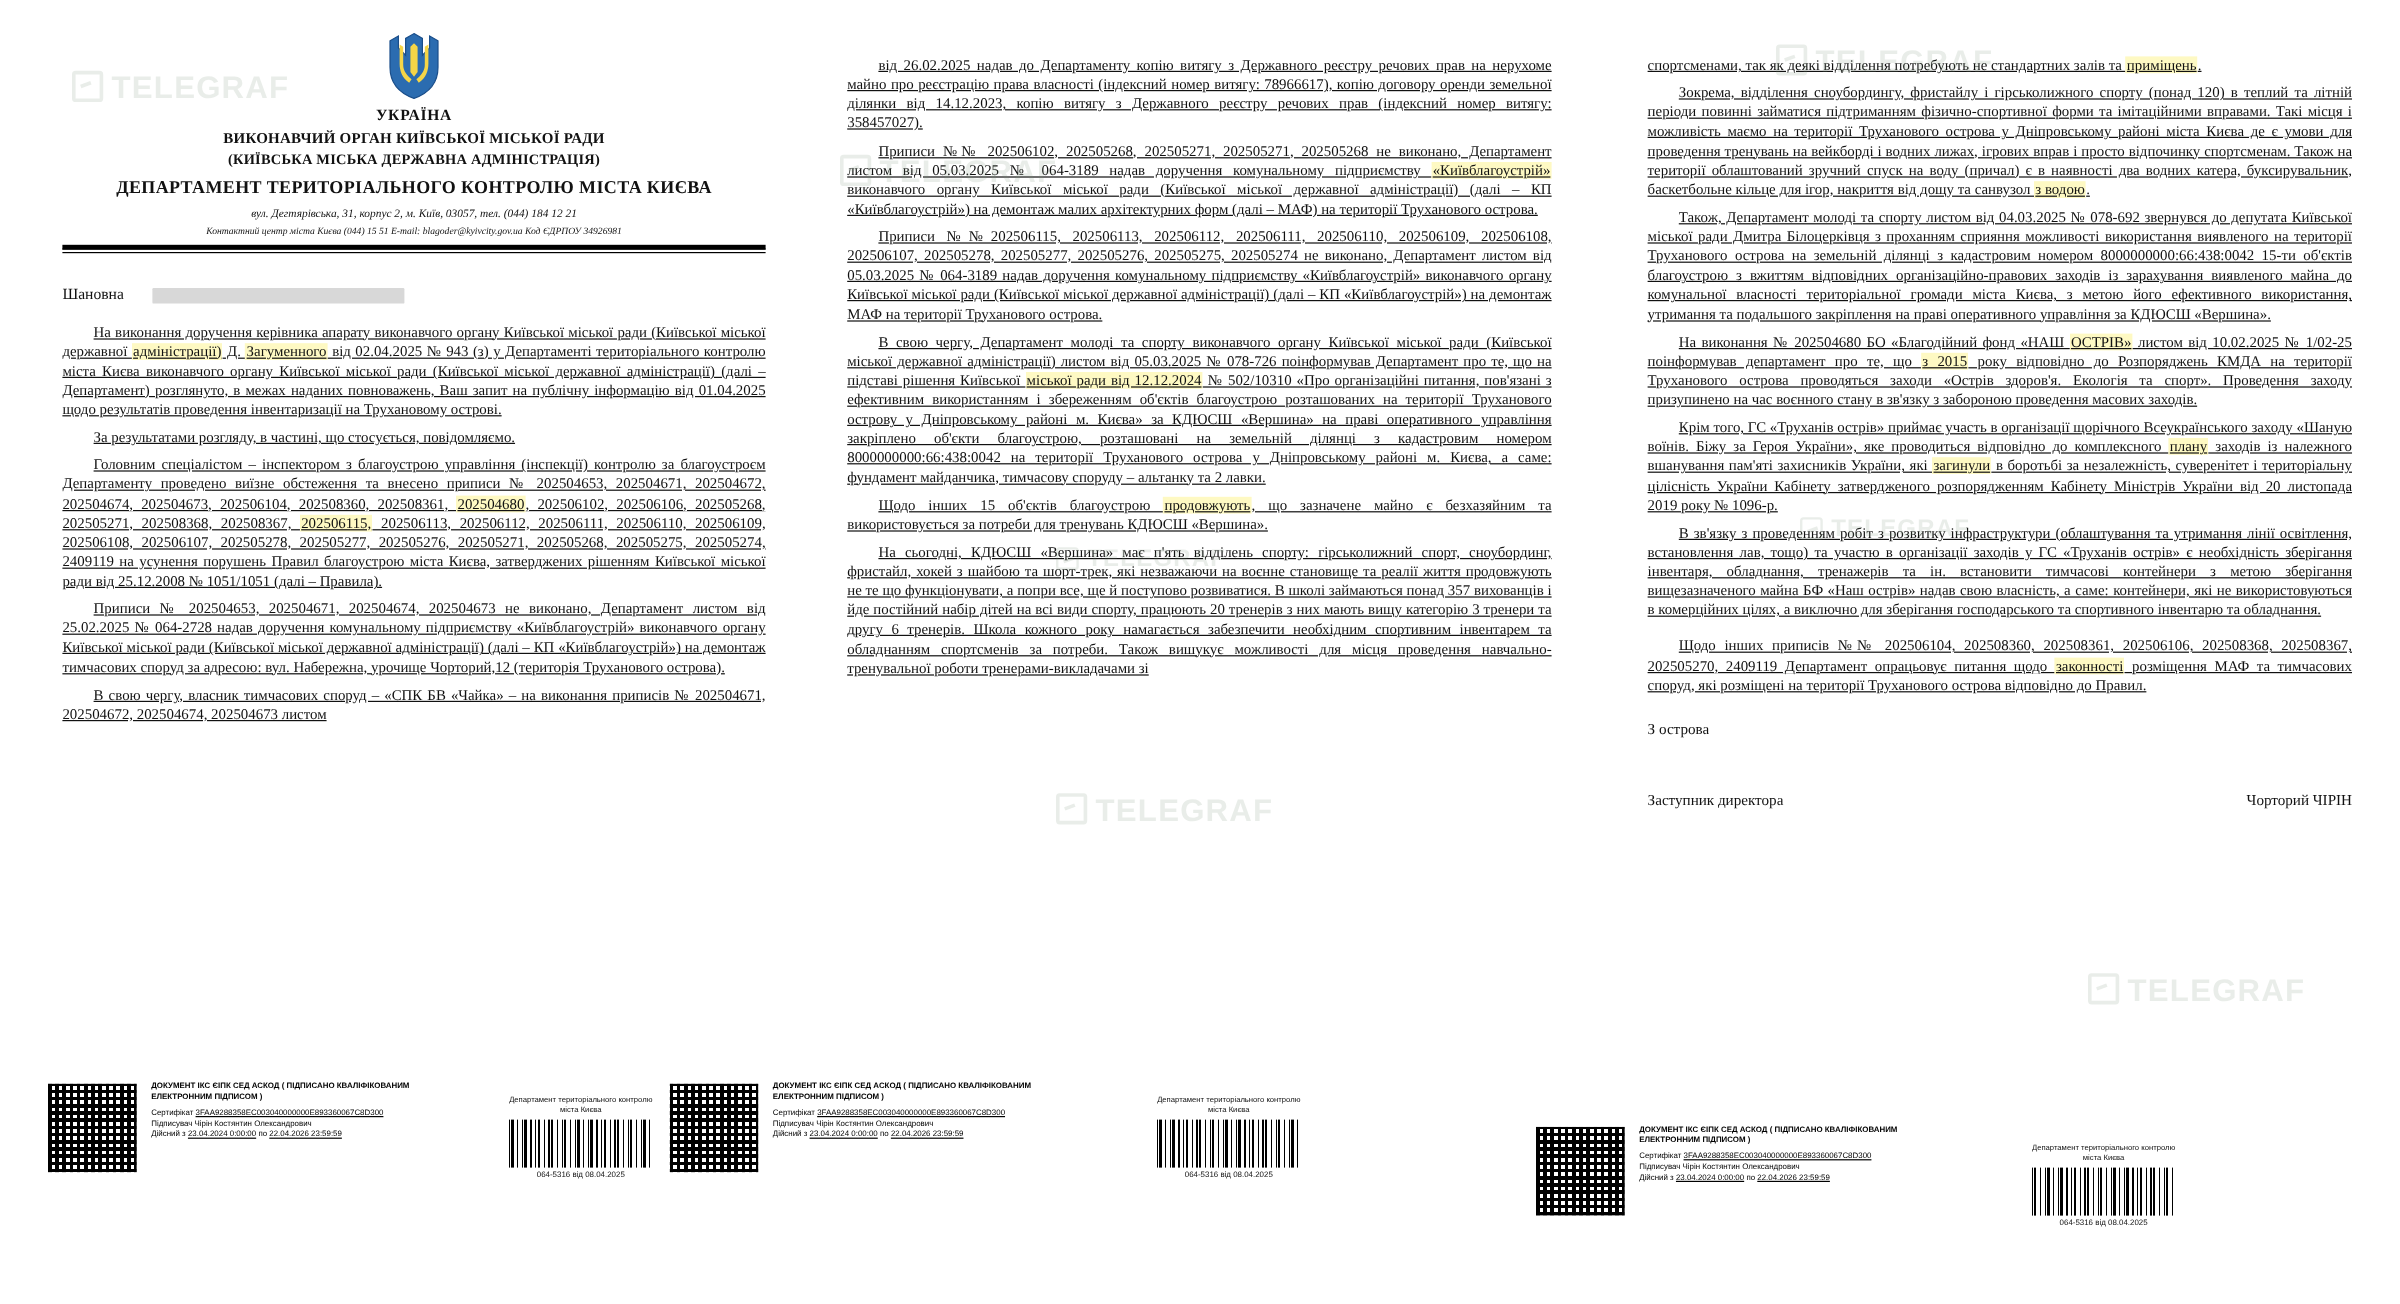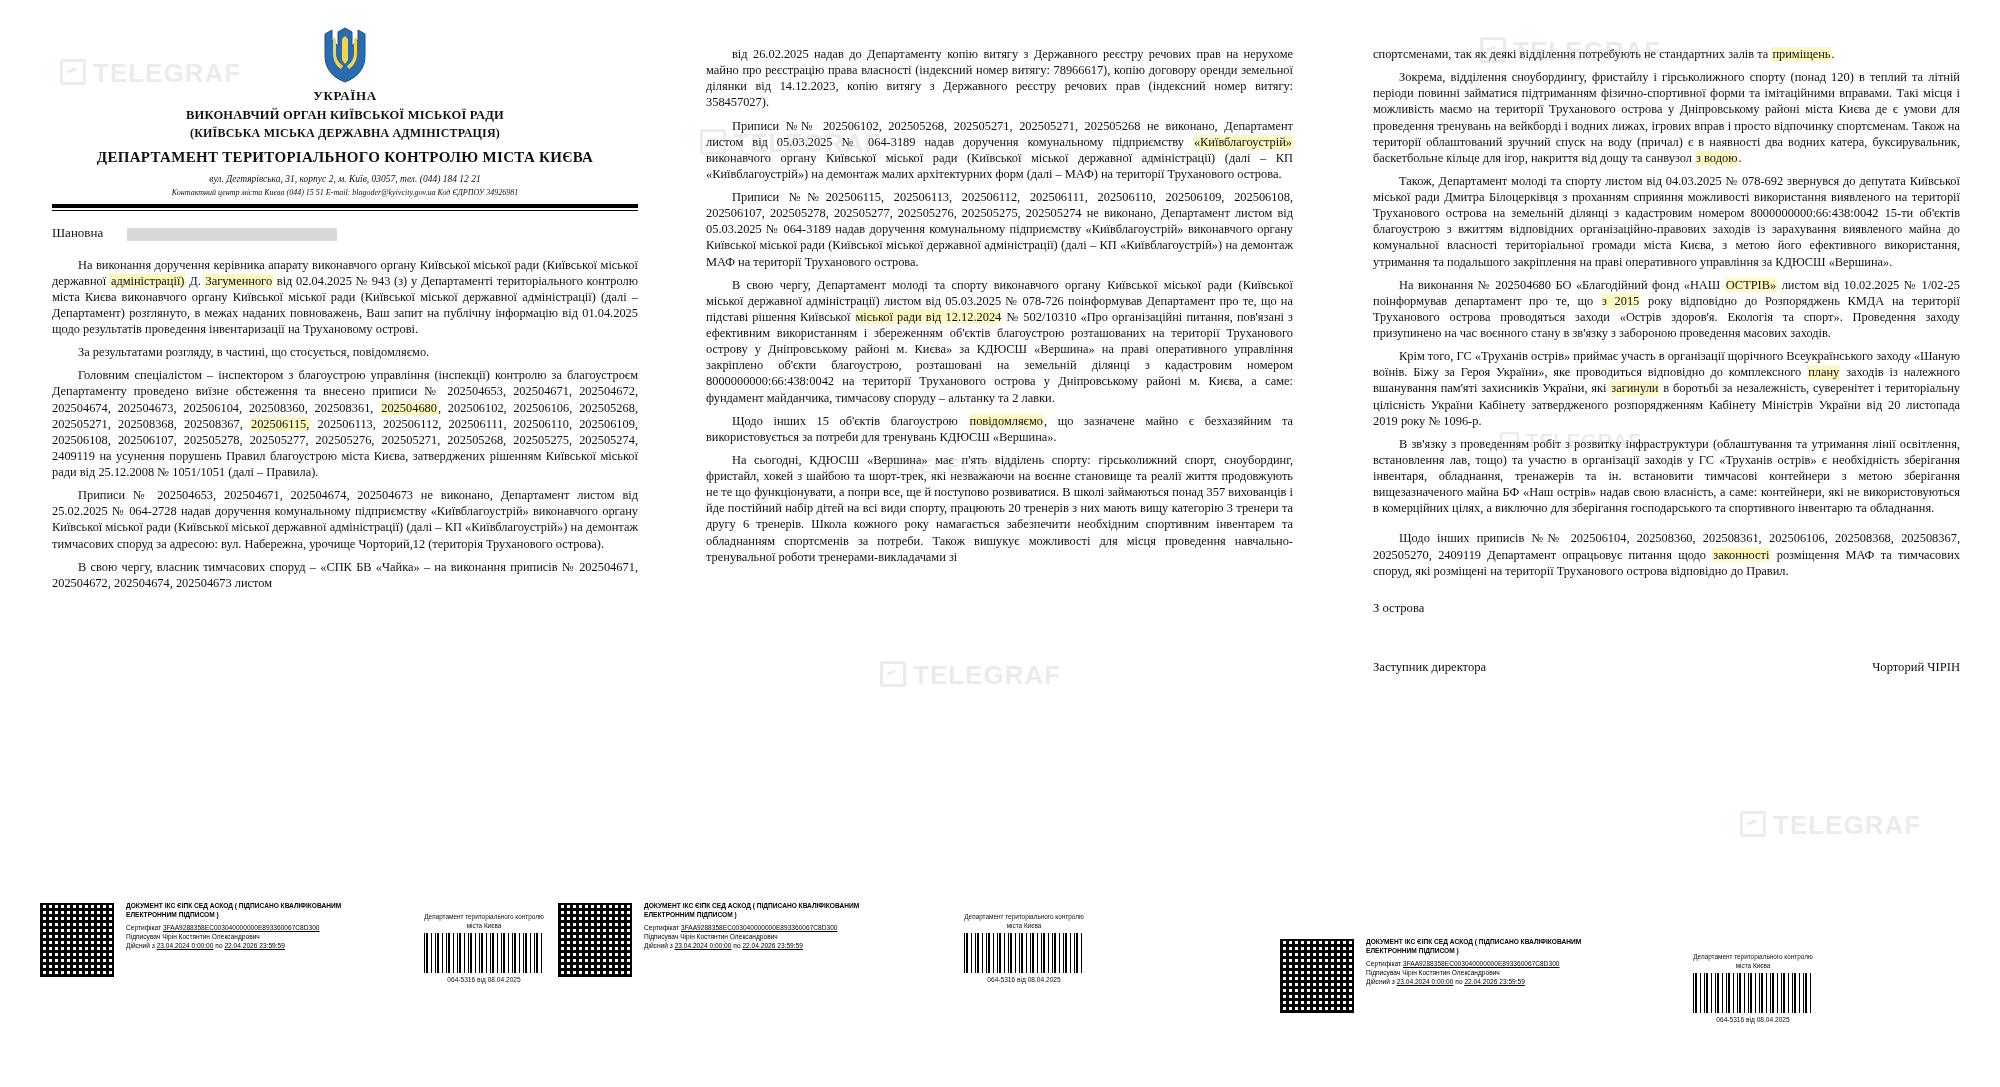--- a/index.html
+++ b/index.html
@@ -35,35 +35,36 @@
   .hdr .ln3{font-size:12px;font-weight:bold;letter-spacing:.2px;margin-top:2px;}
   .hdr .ln4{font-size:15px;font-weight:bold;letter-spacing:.3px;margin-top:7px;}
   .hdr .ln5{font-size:9.5px;font-style:italic;margin-top:7px;}
   .hdr .ln6{font-size:8px;font-style:italic;margin-top:2px;}
   .rule{
     height:3px;background:#000;margin:6px 0 0 0;
     border-bottom:1px solid #000;
   }
   .rule2{height:1px;background:#000;margin-top:2px;}
 
-  .greet-wrap{margin-top:14px;display:flex;align-items:flex-end;gap:24px;}
+  .greet-wrap{margin-top:26px;display:flex;align-items:flex-end;gap:24px;}
   .greet{font-size:13px;}
   .redact{
     background:#d8d8d8;height:13px;width:210px;display:inline-block;
     border-radius:1px;
   }
 
   p.b{
     font-size:12.4px;
     text-align:justify;
     text-justify:inter-word;
     line-height:1.30;
     margin:0 0 7px 0;
     text-indent:26px;
     hyphens:auto;
+    text-decoration:underline;
   }
   p.b.first{margin-top:16px;}
   p.noind{text-indent:0;}
 
   .mark-y{background:#fef9c3;padding:0 1px;}
 
   
   .sig{margin-top:22px;font-size:12.6px;}
   .sigrow{display:flex;justify-content:space-between;margin-top:44px;font-size:12.6px;}
 
@@ -184,21 +185,21 @@
     <div class="barcode"></div>
     <div class="barcode-num">064-5316 від 08.04.2025</div>
   </div>
 </div>
 
 <div class="page" id="page2">
   <p class="b" style="margin-top:28px;">від 26.02.2025 надав до Департаменту копію витягу з Державного реєстру речових прав на нерухоме майно про реєстрацію права власності (індексний номер витягу: 78966617), копію договору оренди земельної ділянки від 14.12.2023, копію витягу з Державного реєстру речових прав (індексний номер витягу: 358457027).</p>
   <p class="b">Приписи №№ 202506102, 202505268, 202505271, 202505271, 202505268 не виконано, Департамент листом від 05.03.2025 № 064-3189 надав доручення комунальному підприємству <span class="mark-y">«Київблагоустрій»</span> виконавчого органу Київської міської ради (Київської міської державної адміністрації) (далі – КП «Київблагоустрій») на демонтаж малих архітектурних форм (далі – МАФ) на території Труханового острова.</p>
   <p class="b">Приписи №№202506115, 202506113, 202506112, 202506111, 202506110, 202506109, 202506108, 202506107, 202505278, 202505277, 202505276, 202505275, 202505274 не виконано, Департамент листом від 05.03.2025 № 064-3189 надав доручення комунальному підприємству «Київблагоустрій» виконавчого органу Київської міської ради (Київської міської державної адміністрації) (далі – КП «Київблагоустрій») на демонтаж МАФ на території Труханового острова.</p>
   <p class="b">В свою чергу, Департамент молоді та спорту виконавчого органу Київської міської ради (Київської міської державної адміністрації) листом від 05.03.2025 № 078-726 поінформував Департамент про те, що на підставі рішення Київської <span class="mark-y">міської ради від 12.12.2024</span> № 502/10310 «Про організаційні питання, пов'язані з ефективним використанням і збереженням об'єктів благоустрою розташованих на території Труханового острову у Дніпровському районі м. Києва» за КДЮСШ «Вершина» на праві оперативного управління закріплено об'єкти благоустрою, розташовані на земельній ділянці з кадастровим номером 8000000000:66:438:0042 на території Труханового острова у Дніпровському районі м. Києва, а саме: фундамент майданчика, тимчасову споруду – альтанку та 2 лавки.</p>
-  <p class="b">Щодо інших 15 об'єктів благоустрою <span class="mark-y">повідомляємо</span>, що зазначене майно є безхазяйним та використовується за потреби для тренувань КДЮСШ «Вершина».</p>
+  <p class="b">Щодо інших 15 об'єктів благоустрою <span class="mark-y">продовжують</span>, що зазначене майно є безхазяйним та використовується за потреби для тренувань КДЮСШ «Вершина».</p>
   <p class="b">На сьогодні, КДЮСШ «Вершина» має п'ять відділень спорту: гірськолижний спорт, сноубординг, фристайл, хокей з шайбою та шорт-трек, які незважаючи на воєнне становище та реалії життя продовжують не те що функціонувати, а попри все, ще й поступово розвиватися. В школі займаються понад 357 вихованців і йде постійний набір дітей на всі види спорту, працюють 20 тренерів з них мають вищу категорію 3 тренери та другу 6 тренерів. Школа кожного року намагається забезпечити необхідним спортивним інвентарем та обладнанням спортсменів за потреби. Також вишукує можливості для місця проведення навчально-тренувальної роботи тренерами-викладачами зі</p>
 
   <div class="stamp" style="left:-110px;bottom:108px;">
     <div class="qr"></div>
     <div class="stamp-txt">
       <div class="t1">ДОКУМЕНТ ІКС ЄІПК СЕД АСКОД  ( ПІДПИСАНО КВАЛІФІКОВАНИМ ЕЛЕКТРОННИМ ПІДПИСОМ )</div>
       <div style="margin-top:3px;">
         <span>Сертифікат</span>
         <u>3FAA9288358EC003040000000E893360067C8D300</u>
       </div>

